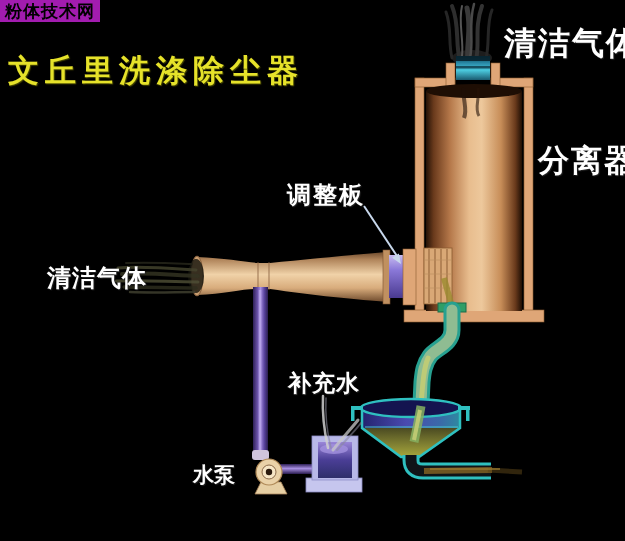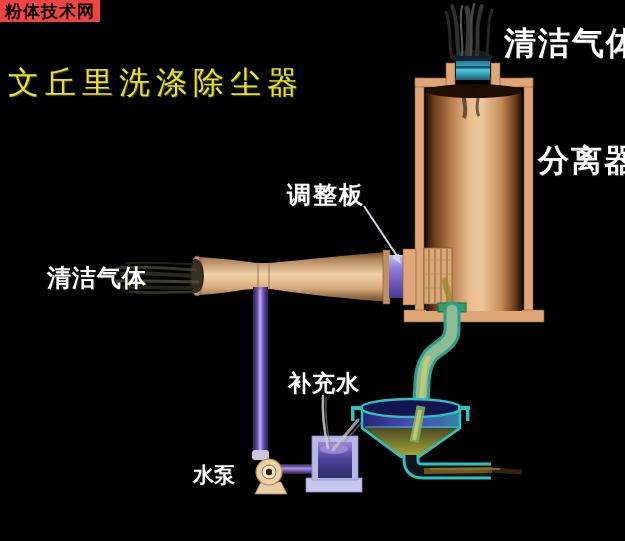--- a/index.html
+++ b/index.html
@@ -1,24 +1,24 @@
 <!DOCTYPE html>
 <html><head>
 <meta charset="utf-8">
 <style>
   html,body{margin:0;padding:0;background:#000;}
   .stage{position:relative;width:625px;height:541px;background:#000;overflow:hidden;
          font-family:"DejaVu Sans",sans-serif;}
   .stage svg{position:absolute;left:0;top:0;}
-  .watermark{position:absolute;left:0;top:0;width:100px;height:22px;background:#ef4444;
+  .watermark{position:absolute;left:0;top:0;width:100px;height:22px;background:#a21caf;
              color:#000;font-weight:bold;font-size:17px;line-height:22px;text-align:center;
              font-family:"DejaVu Sans",sans-serif;letter-spacing:1px;}
-  .title{position:absolute;left:8px;top:50px;color:#e6e22a;font-weight:normal;font-size:31px;
+  .title{position:absolute;left:8px;top:50px;color:#e6e22a;font-weight:bold;font-size:31px;
          letter-spacing:6px;font-family:"DejaVu Serif",serif;white-space:nowrap;
-         text-shadow:1px 1px 1px #4a4a00;margin-top:12px;}
+         text-shadow:1px 1px 1px #4a4a00;}
   .lbl{position:absolute;color:#fff;font-weight:bold;white-space:nowrap;
        font-family:"DejaVu Sans",sans-serif;text-shadow:1px 1px 1px #222;}
   #lbl-clean{left:504px;top:22px;font-size:32px;letter-spacing:2px}
   #lbl-sep{left:538px;top:140px;font-size:31px;letter-spacing:2px}
   #lbl-adjust{left:287px;top:179px;font-size:24px;letter-spacing:2px}
   #lbl-dusty{left:47px;top:262px;font-size:24px;letter-spacing:1px}
   #lbl-makeup{left:288px;top:368px;font-size:23px;letter-spacing:1px}
   #lbl-pond{left:477px;top:405px;font-size:25px;letter-spacing:1px}
   #lbl-pump{left:193px;top:461px;font-size:21px}
   #lbl-tank{left:312px;top:494px;font-size:26px;letter-spacing:2px}

